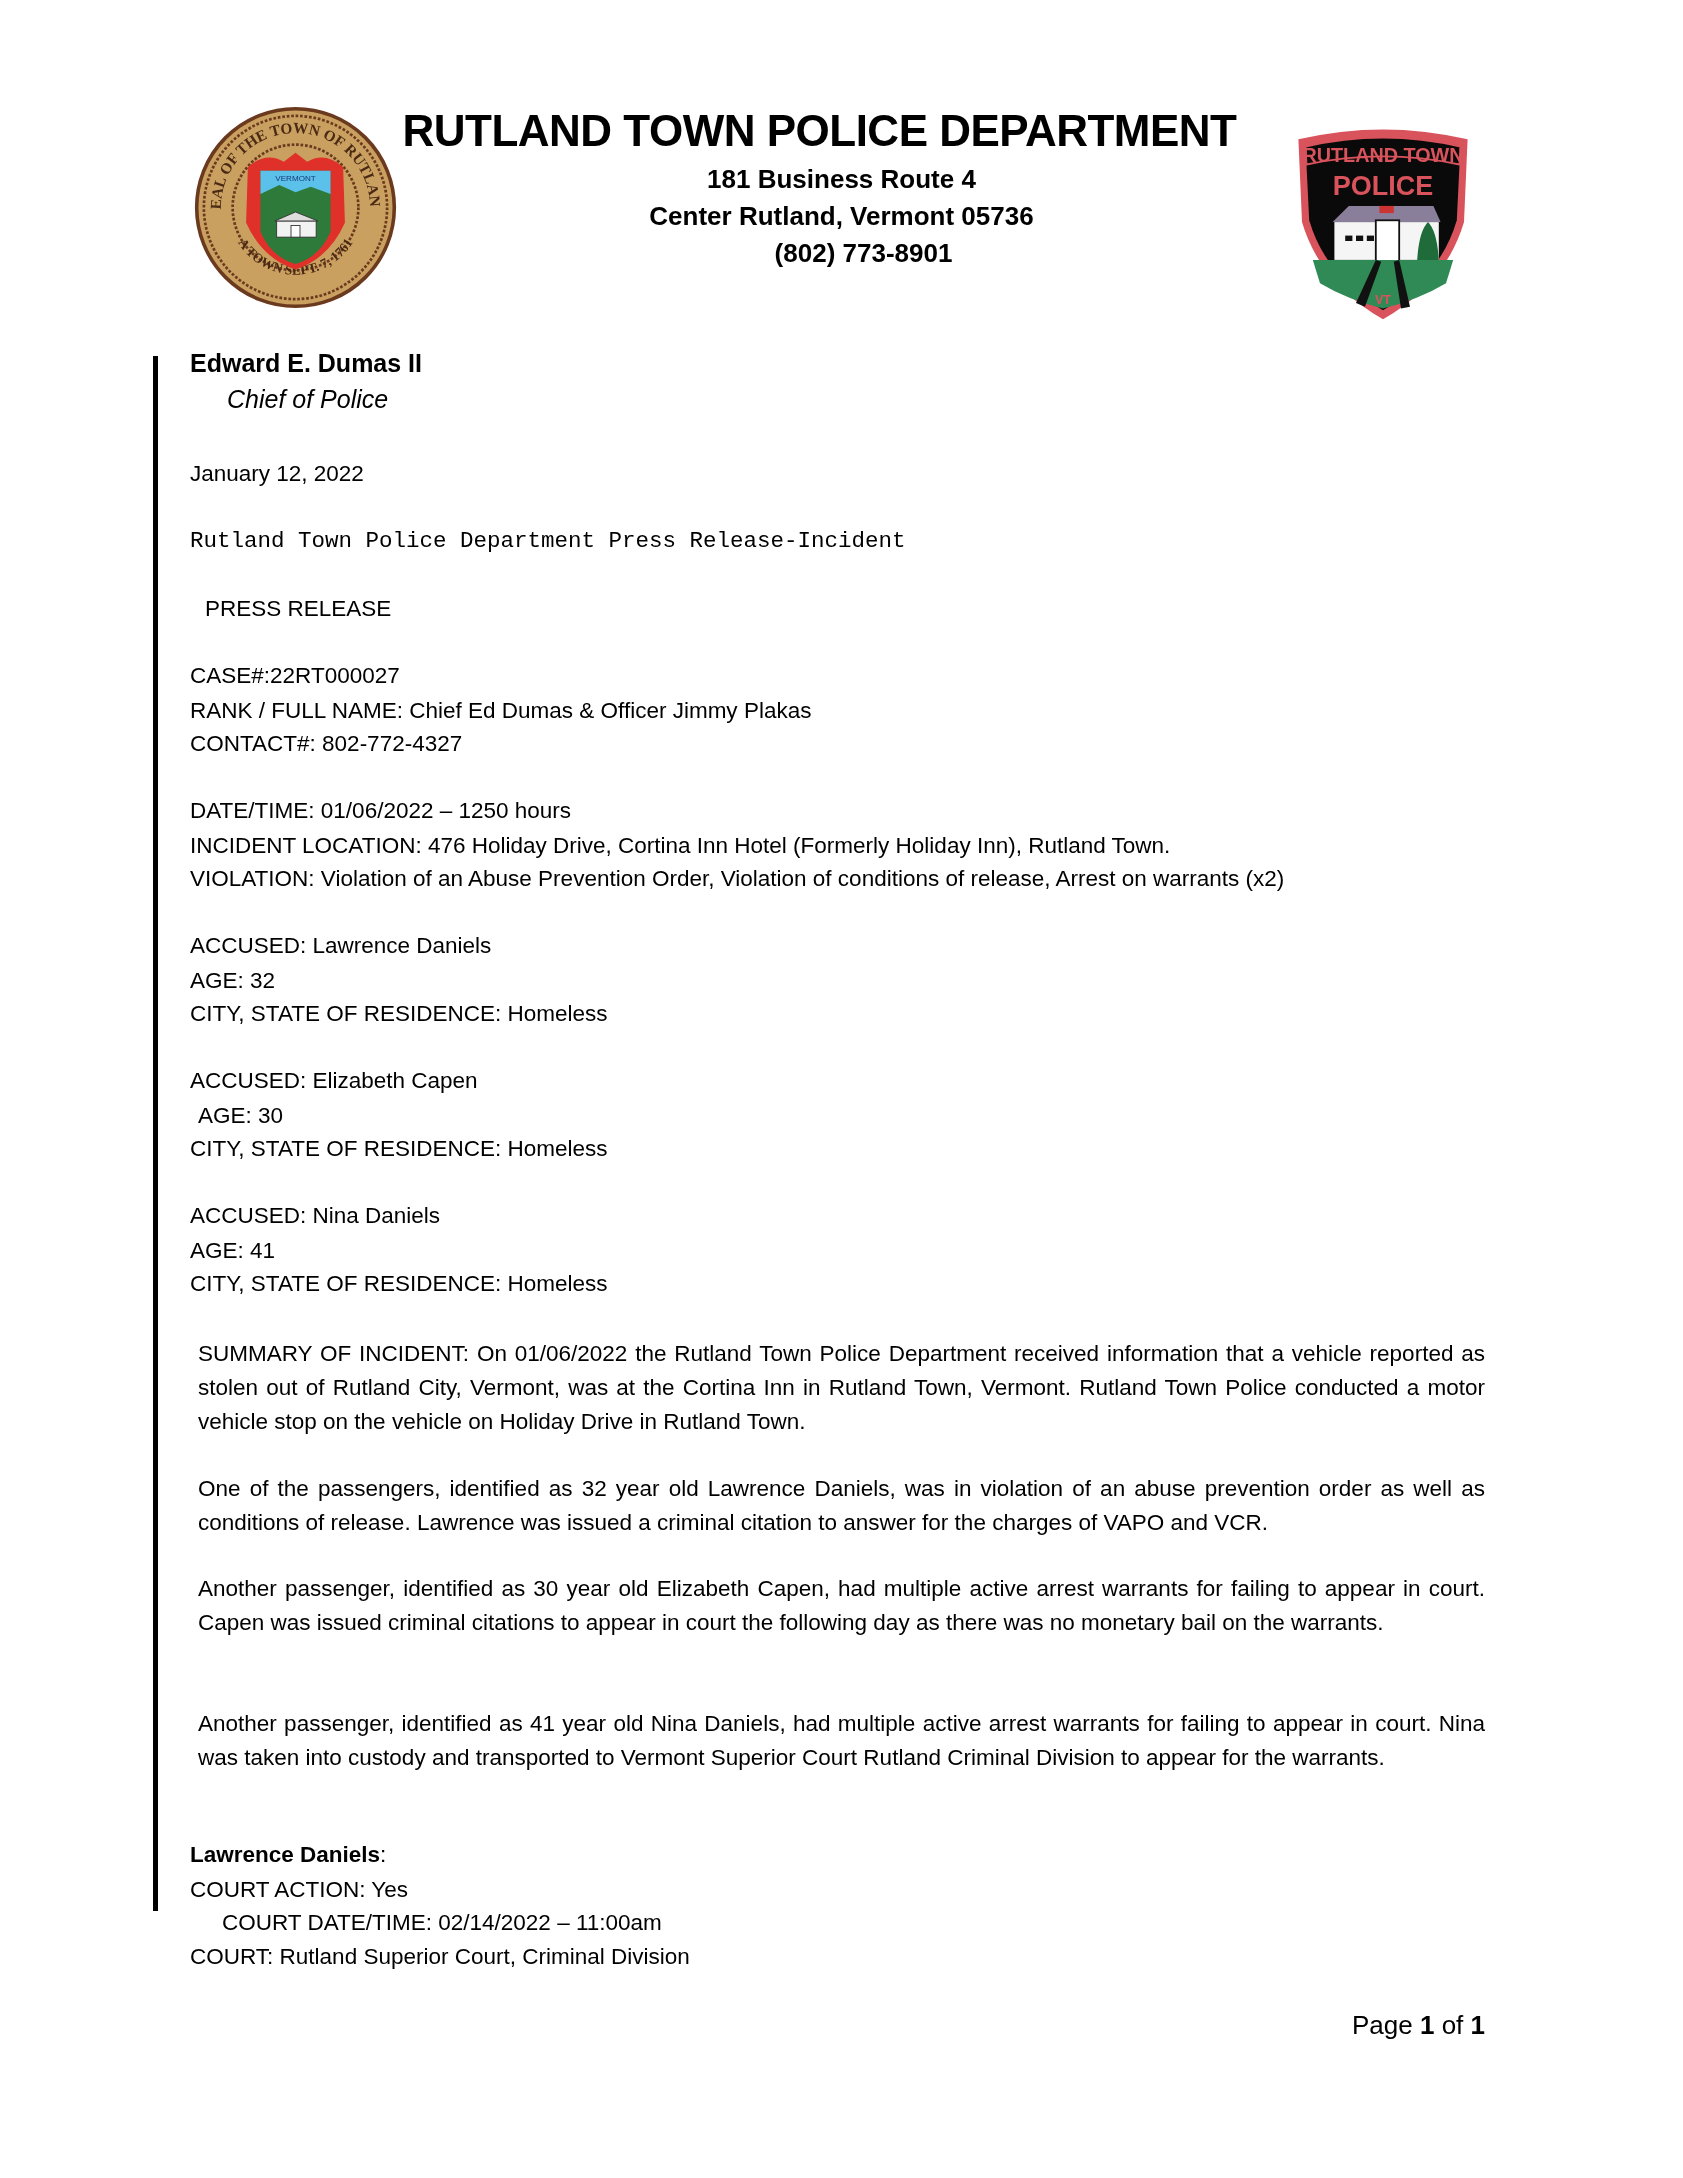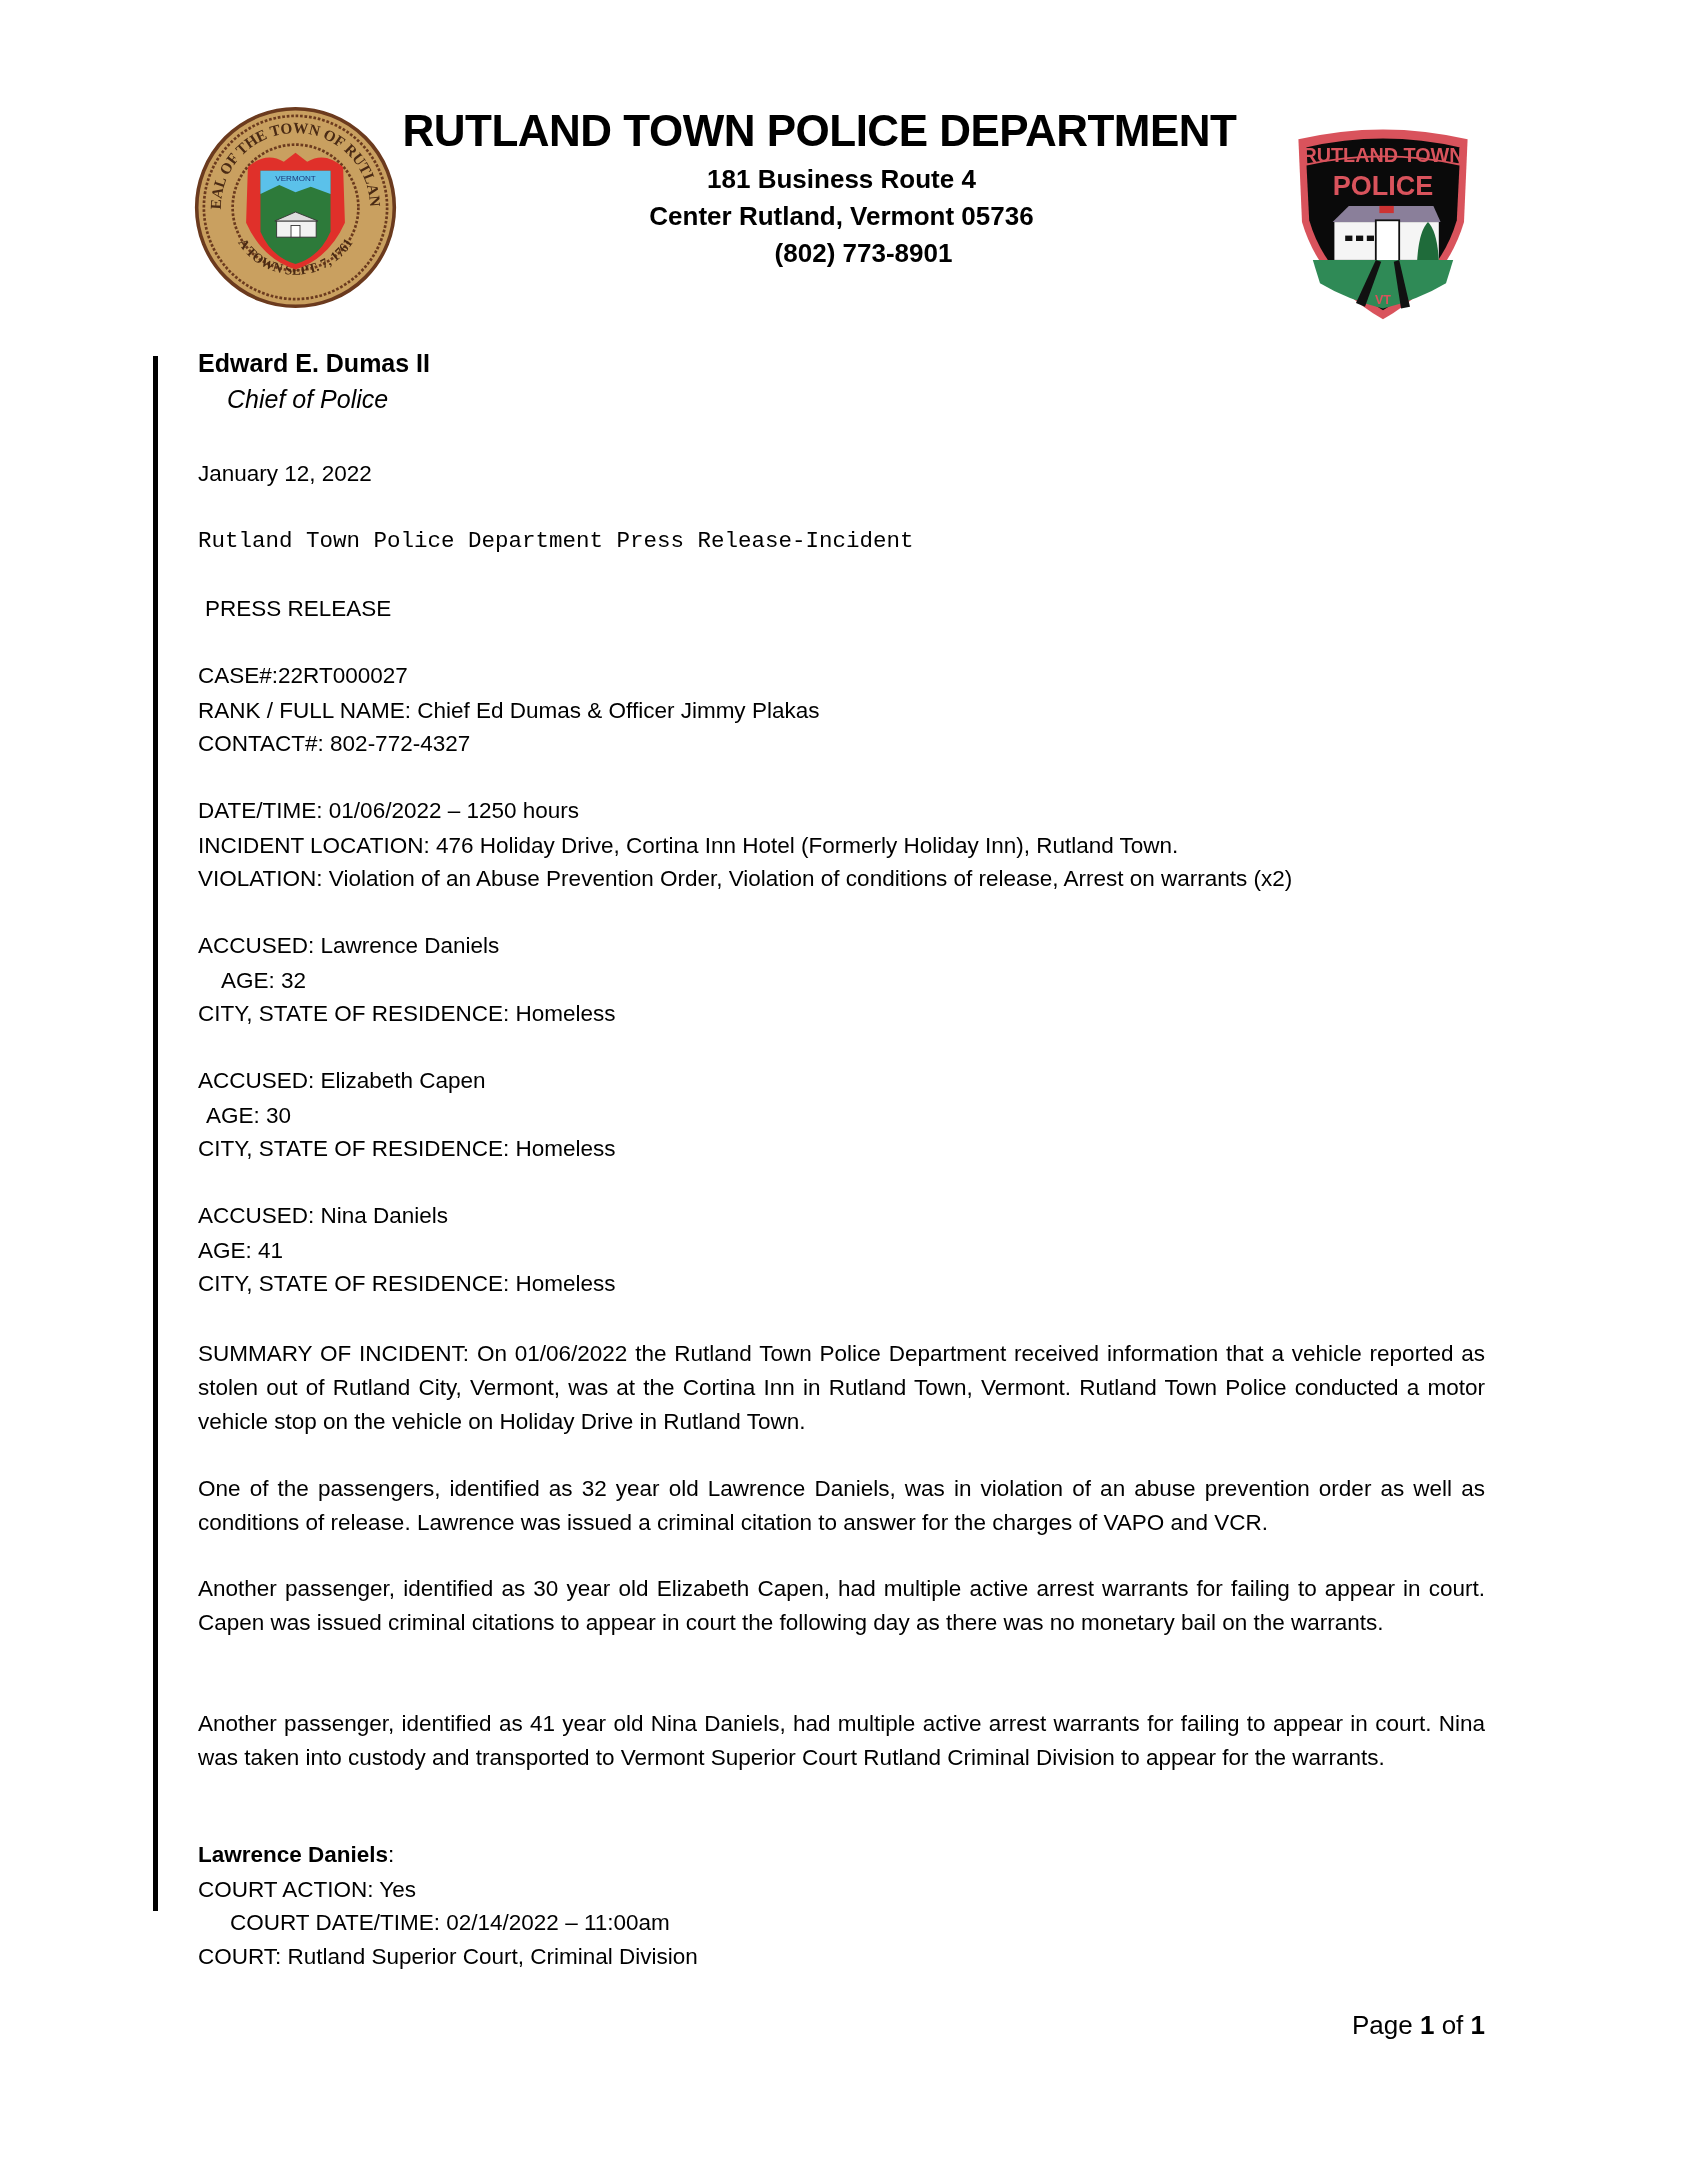--- a/index.html
+++ b/index.html
@@ -5,21 +5,21 @@
   html, body { margin:0; padding:0; background:#ffffff; }
   body { width:1683px; height:2178px; position:relative; overflow:hidden;
          font-family:"Liberation Sans", "DejaVu Sans", sans-serif; color:#000; }
   .abs { position:absolute; }
   .hdr-title { left:0; width:1639px; top:106px; text-align:center; font-weight:bold;
                font-size:44px; letter-spacing:-0.5px; }
   .hdr-line { left:0; width:1683px; text-align:center; font-weight:bold; font-size:26px; }
   .seal { left:194px; top:106px; width:203px; height:203px; }
   .badge { left:1293px; top:123px; width:180px; height:200px;text-align:right; }
   .vbar { left:153px; top:356px; width:4.5px; height:1555px; background:#000; }
-  .txt { left:198px; font-size:22.5px; white-space:nowrap; }
+  .txt { left:190px; font-size:22.5px; white-space:nowrap; }
   .name { font-weight:bold; font-size:25px; }
   .role { font-style:italic; font-size:25px; left:227px; }
   .para { left:198px; width:1287px; font-size:22.5px; line-height:34px; text-align:justify; }
   .bold { font-weight:bold; }
   .pageno { left:1352px; top:2010px; font-size:26px; }
 </style>
 </head>
 <body>
 
 <div class="abs seal">
@@ -85,21 +85,21 @@
 
 <div class="abs txt" style="top:663px;">CASE#:22RT000027</div>
 <div class="abs txt" style="top:698px;">RANK / FULL NAME: Chief Ed Dumas &amp; Officer Jimmy Plakas</div>
 <div class="abs txt" style="top:731px;">CONTACT#: 802-772-4327</div>
 
 <div class="abs txt" style="top:798px;">DATE/TIME: 01/06/2022 – 1250 hours</div>
 <div class="abs txt" style="top:833px;">INCIDENT LOCATION: 476 Holiday Drive, Cortina Inn Hotel (Formerly Holiday Inn), Rutland Town.</div>
 <div class="abs txt" style="top:866px;">VIOLATION: Violation of an Abuse Prevention Order, Violation of conditions of release, Arrest on warrants (x2)</div>
 
 <div class="abs txt" style="top:933px;">ACCUSED: Lawrence Daniels</div>
-<div class="abs txt" style="top:968px;margin-left:23px;">AGE: 32</div>
+<div class="abs txt" style="top:968px;">AGE: 32</div>
 <div class="abs txt" style="top:1001px;">CITY, STATE OF RESIDENCE: Homeless</div>
 
 <div class="abs txt" style="top:1068px;">ACCUSED: Elizabeth Capen</div>
 <div class="abs txt" style="top:1103px;margin-left:8px;">AGE: 30</div>
 <div class="abs txt" style="top:1136px;">CITY, STATE OF RESIDENCE: Homeless</div>
 
 <div class="abs txt" style="top:1203px;">ACCUSED: Nina Daniels</div>
 <div class="abs txt" style="top:1238px;">AGE: 41</div>
 <div class="abs txt" style="top:1271px;">CITY, STATE OF RESIDENCE: Homeless</div>
 

